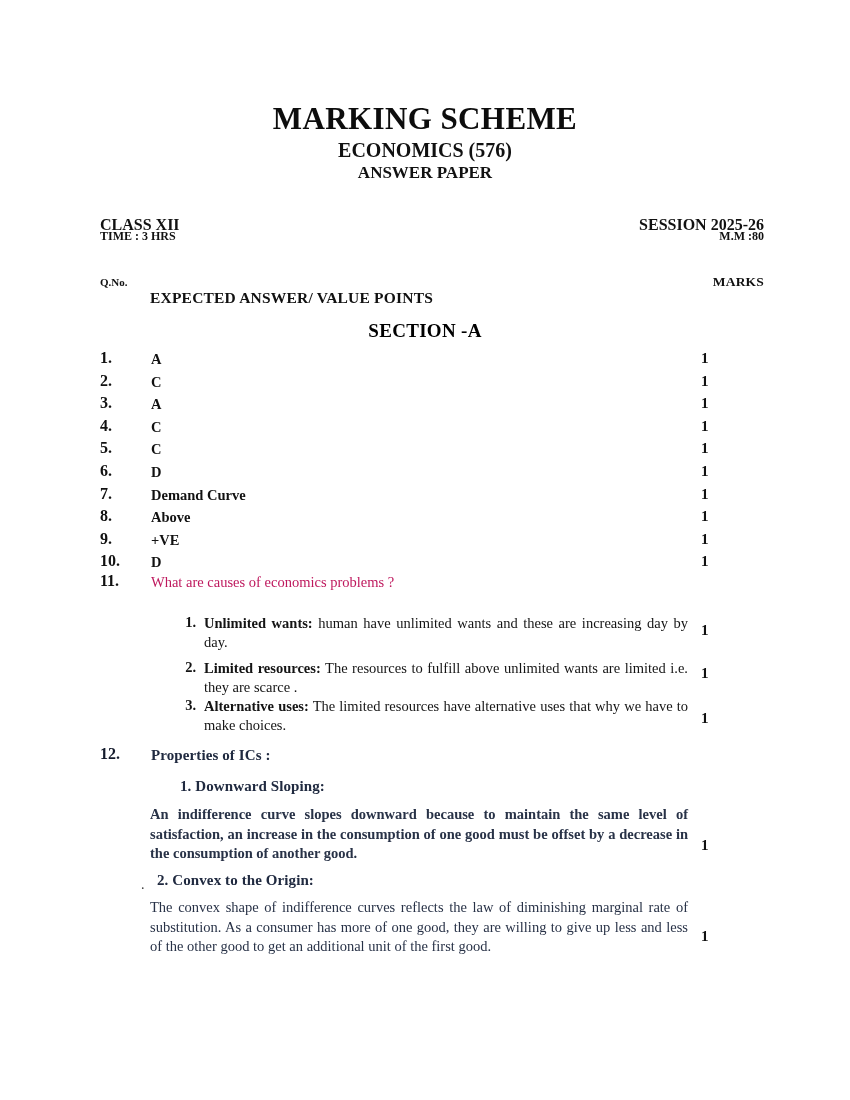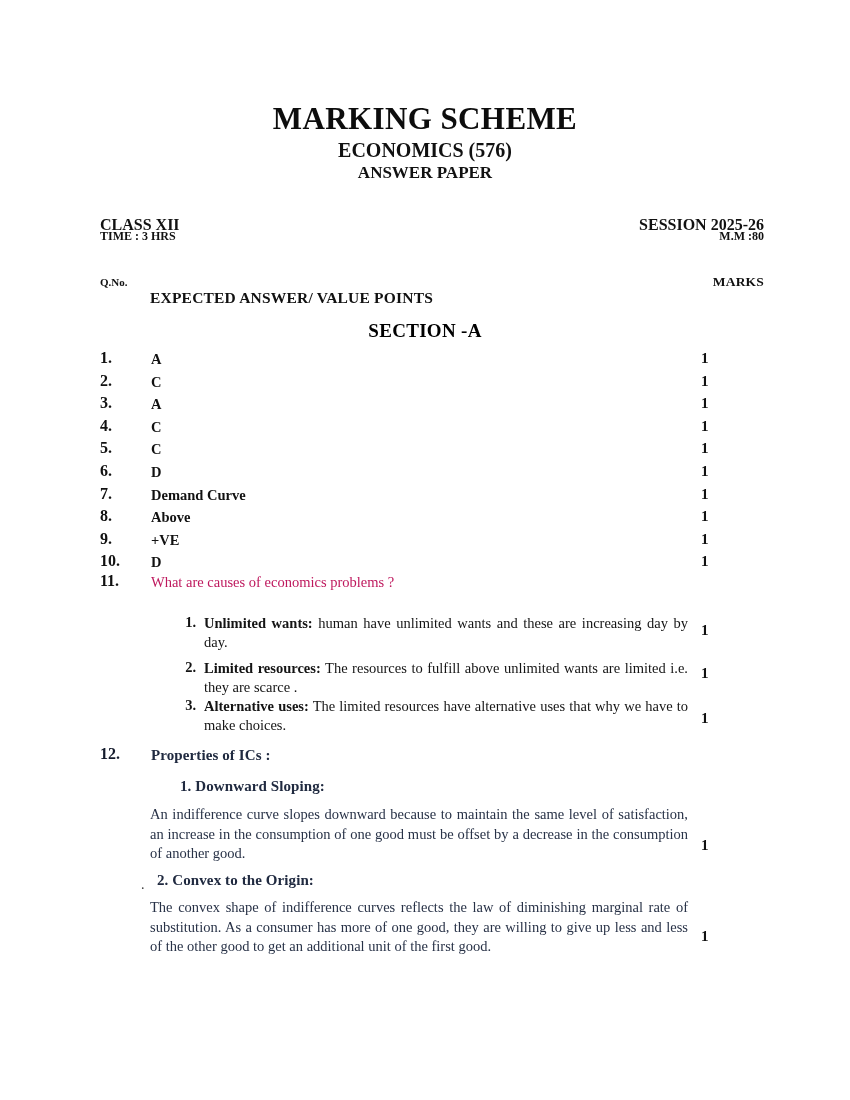--- a/index.html
+++ b/index.html
@@ -359,21 +359,21 @@
         </div>
       </div>
   </div>
 
   <div class="q12">
     <span class="qnum">12.</span>
     <span class="q12-head">Properties of ICs :</span>
     <div id="q12-subs">
         <div class="q12-sub">
           <span class="sub-title" style="top: 33px; left: 80px;">1. Downward Sloping:</span>
-          <span class="sub-body" style="top: 60px;">An indifference curve slopes downward because to maintain the same level of satisfaction, an increase in the consumption of one good must be offset by a decrease in the consumption of another good.</span>
+          <span class="sub-body" style="top: 60px; font-weight: bold;">An indifference curve slopes downward because to maintain the same level of satisfaction, an increase in the consumption of one good must be offset by a decrease in the consumption of another good.</span>
           <span class="mk" style="top: 92px;">1</span>
         </div>
         <div class="q12-sub">
           <span class="stray-dot" style="top: 132px;">.</span>
           <span class="sub-title" style="top: 127px; left: 57px;">2. Convex to the Origin:</span>
           <span class="sub-body" style="top: 153px;">The convex shape of indifference curves reflects the law of diminishing marginal rate of substitution. As a consumer has more of one good, they are willing to give up less and less of the other good to get an additional unit of the first good.</span>
           <span class="mk" style="top: 183px;">1</span>
         </div>
       </div>
   </div>

